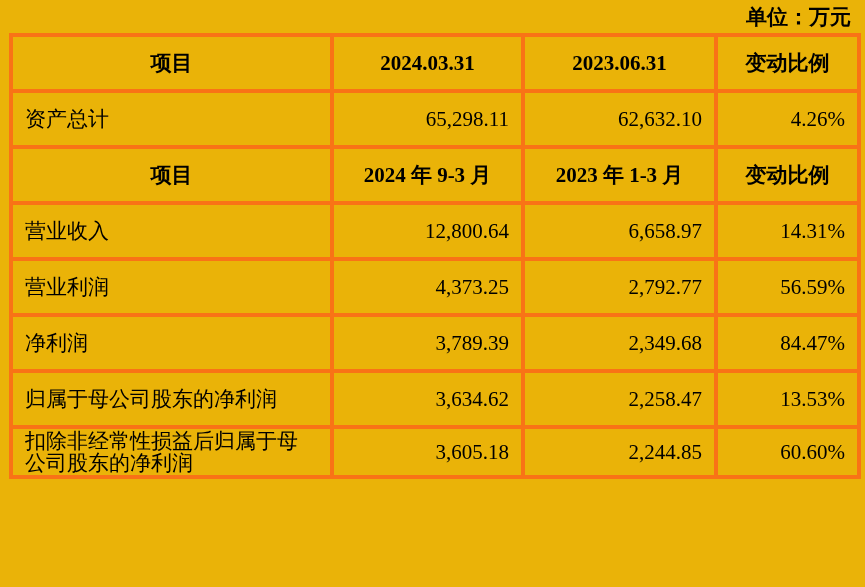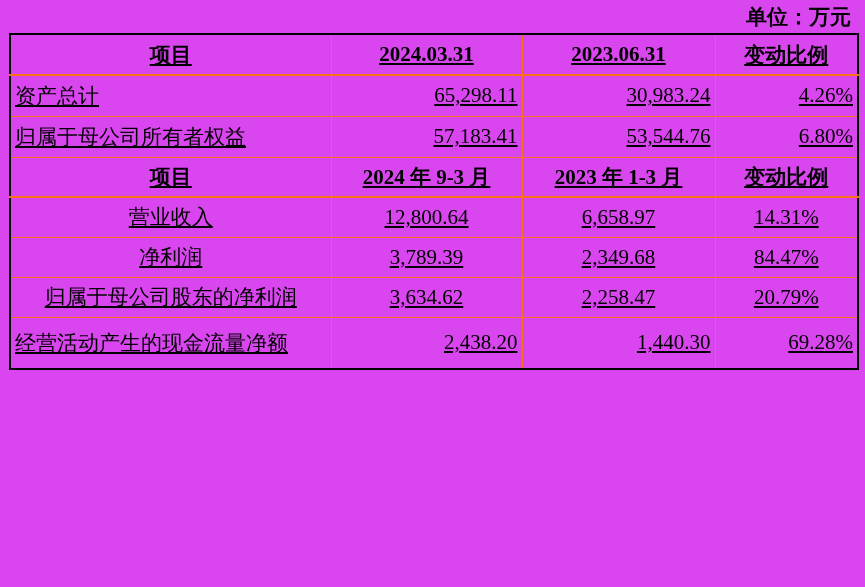--- a/index.html
+++ b/index.html
@@ -1,60 +1,59 @@
 <!DOCTYPE html>
 <html><head>
 <meta charset="utf-8">
 <style>
   * { box-sizing: border-box; }
   html, body { margin: 0; padding: 0; background: #ffffff; }
   .page {
     position: relative;
     width: 865px;
     height: 587px;
-    background: #d946ef;
+    background: #eab308;
     color: #000000;
     font-family: "Liberation Serif", "DejaVu Serif", serif;
     overflow: hidden;
   }
   .unit-row {
     height: 33px;
     padding: 5px 14px 0 0;
     text-align: right;
     font-size: 21px;
     font-weight: bold;
     line-height: 24px;
   }
   table.fin {
     border-collapse: collapse;
     table-layout: fixed;
     width: 848px;
     margin-left: 9px;
     border: 2px solid #000000;
   }
   table.fin th, table.fin td {
-    border: 1px solid #f97316;
+    border: 4px solid #f97316;
     font-size: 21px;
-    padding: 4px;
+    padding: 12px;
     overflow: hidden;
     vertical-align: middle;
-    text-decoration: underline;
   }
   table.fin th {
     font-weight: bold;
     text-align: center;
     height: 40px;
     border-bottom-width: 2px;
   }
   tr.sec1-head th { height: 41px; }
   td.item { text-align: left; padding-left: 6px; }
   td.val  { text-align: right; padding-right: 12px; }
   td.pct  { text-align: right; padding-right: 8px; }
   tr.r41 td { height: 41px; }
-  tr.r40 td { height: 40px; text-align: center; }
+  tr.r40 td { height: 40px; }
   tr.wrap td { height: 46px; line-height: 22px; padding-top: 1px; padding-bottom: 1px; }
   tr.tall td { height: 52px; }
 </style>
 </head>
 <body>
 
 <div class="page">
 
   <div class="unit-row">单位：万元</div>
 
@@ -70,57 +69,57 @@
         <tr class="sec1-head">
       <th>项目</th>
       <th>2024.03.31</th>
       <th>2023.06.31</th>
       <th>变动比例</th>
     </tr>
 
     <tr class="r41">
       <td class="item">资产总计</td>
       <td class="val">65,298.11</td>
-      <td class="val">30,983.24</td>
+      <td class="val">62,632.10</td>
       <td class="pct">4.26%</td>
-    </tr>
-    <tr class="r41">
-      <td class="item">归属于母公司所有者权益</td>
-      <td class="val">57,183.41</td>
-      <td class="val">53,544.76</td>
-      <td class="pct">6.80%</td>
     </tr>
 
     <tr>
       <th>项目</th>
       <th>2024 年 9-3 月</th>
       <th>2023 年 1-3 月</th>
       <th>变动比例</th>
     </tr>
 
     <tr class="r40">
       <td class="item">营业收入</td>
       <td class="val">12,800.64</td>
       <td class="val">6,658.97</td>
       <td class="pct">14.31%</td>
     </tr>
     <tr class="r40">
+      <td class="item">营业利润</td>
+      <td class="val">4,373.25</td>
+      <td class="val">2,792.77</td>
+      <td class="pct">56.59%</td>
+    </tr>
+    <tr class="r40">
       <td class="item">净利润</td>
       <td class="val">3,789.39</td>
       <td class="val">2,349.68</td>
       <td class="pct">84.47%</td>
     </tr>
     <tr class="r40">
       <td class="item">归属于母公司股东的净利润</td>
       <td class="val">3,634.62</td>
       <td class="val">2,258.47</td>
-      <td class="pct">20.79%</td>
+      <td class="pct">13.53%</td>
     </tr>
-    <tr class="tall">
-      <td class="item">经营活动产生的现金流量净额</td>
-      <td class="val">2,438.20</td>
-      <td class="val">1,440.30</td>
-      <td class="pct">69.28%</td>
+    <tr class="wrap">
+      <td class="item">扣除非经常性损益后归属于母公司股东的净利润</td>
+      <td class="val">3,605.18</td>
+      <td class="val">2,244.85</td>
+      <td class="pct">60.60%</td>
     </tr>
   </tbody>
     </table>
 
 </div>
 
 </body></html>

